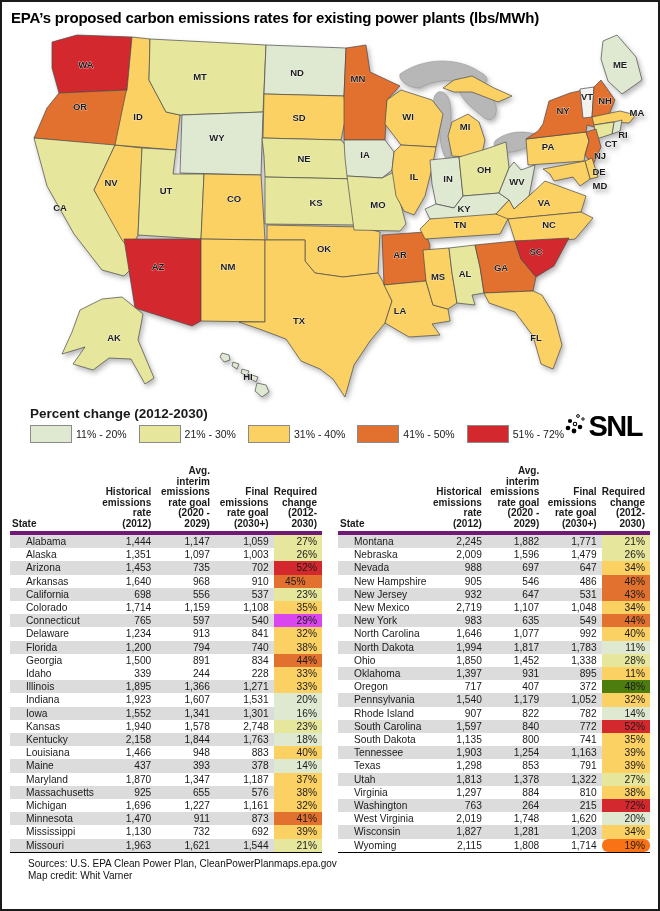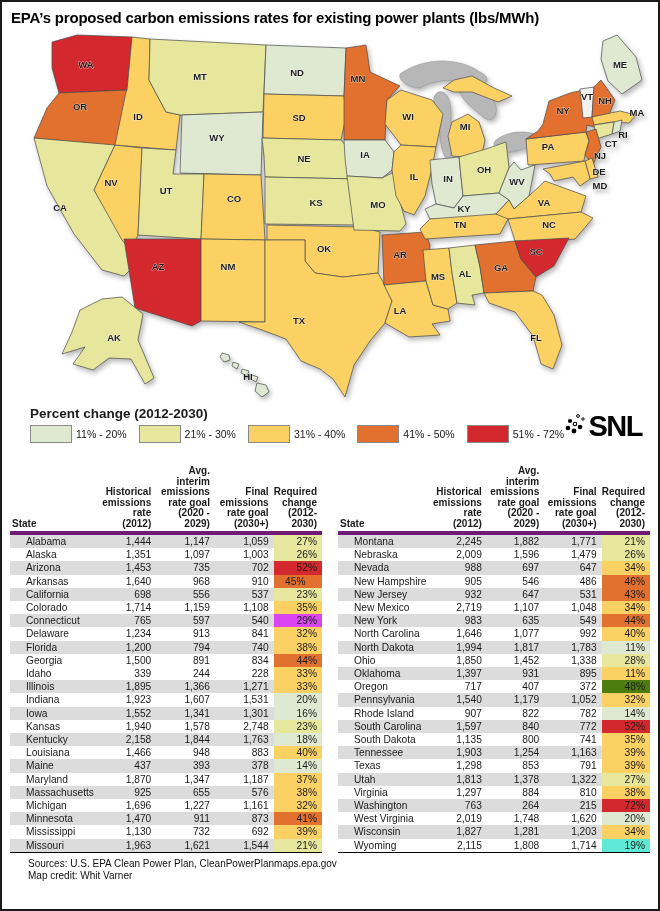--- a/index.html
+++ b/index.html
@@ -605,21 +605,21 @@
           <td>1,827</td>
           <td>1,281</td>
           <td>1,203</td>
           <td style="background: rgb(251, 209, 100);">34%</td>
         </tr>
         <tr>
           <td class="st">Wyoming</td>
           <td>2,115</td>
           <td>1,808</td>
           <td>1,714</td>
-          <td style="background: #5eead4;">19%</td>
+          <td style="background: #f97316; border-radius: 6px;">19%</td>
         </tr>
       </tbody>
   </table>
 </div>
 
 <div class="footer">
   <div>Sources: U.S. EPA Clean Power Plan, CleanPowerPlanmaps.epa.gov</div>
   <div>Map credit: Whit Varner</div>
 </div>
 

